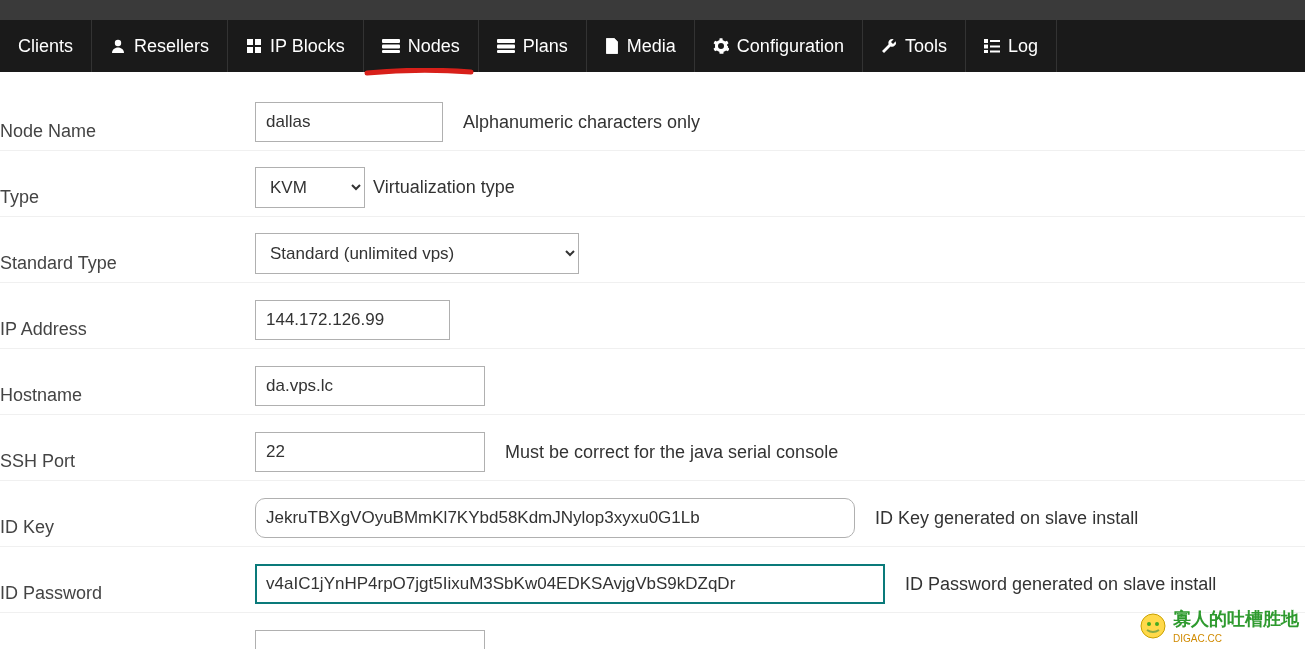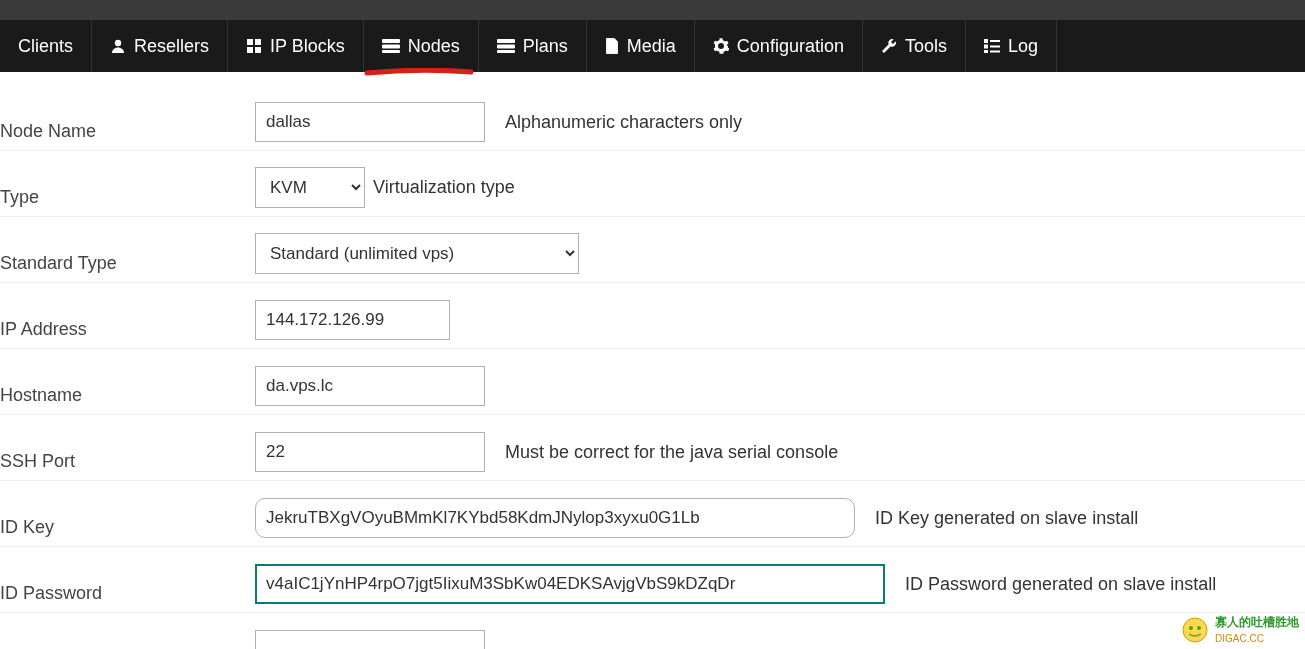--- a/index.html
+++ b/index.html
@@ -86,21 +86,21 @@
     bottom: 4px;
     display: flex;
     align-items: center;
     gap: 6px;
     font-size: 12px;
     pointer-events: none;
   }
   .watermark .face {
     width: 28px; height: 28px;
   }
-  .watermark .t1 { color: #2e9a2e; font-weight: bold; font-size: 12px; }
+  .watermark .t1 { color: #2e9a2e; font-weight: bold; font-size: 18px; }
   .watermark .t2 { color: #d08a00; font-size: 10px; margin-top: 36px; }
   svg { display: block; }
 </style>
 </head>
 <body>
 
 <div class="topbar"></div>
 
 <div class="nav">
   <div class="nav-item">
@@ -187,21 +187,21 @@
     </span>
     <span>Log</span>
   </div>
 </div>
 
 <div class="form-area">
 
   <div class="form-row">
     <div class="form-label">Node Name</div>
     <div class="form-field">
-      <input type="text" style="width: 230px;" value="dallas">
+      <input type="text" style="width: 188px;" value="dallas">
       <span class="hint">Alphanumeric characters only</span>
     </div>
   </div>
 
   <div class="form-row">
     <div class="form-label">Type</div>
     <div class="form-field" style="gap:8px">
       <select style="width:110px">
         <option>KVM</option>
       </select>

